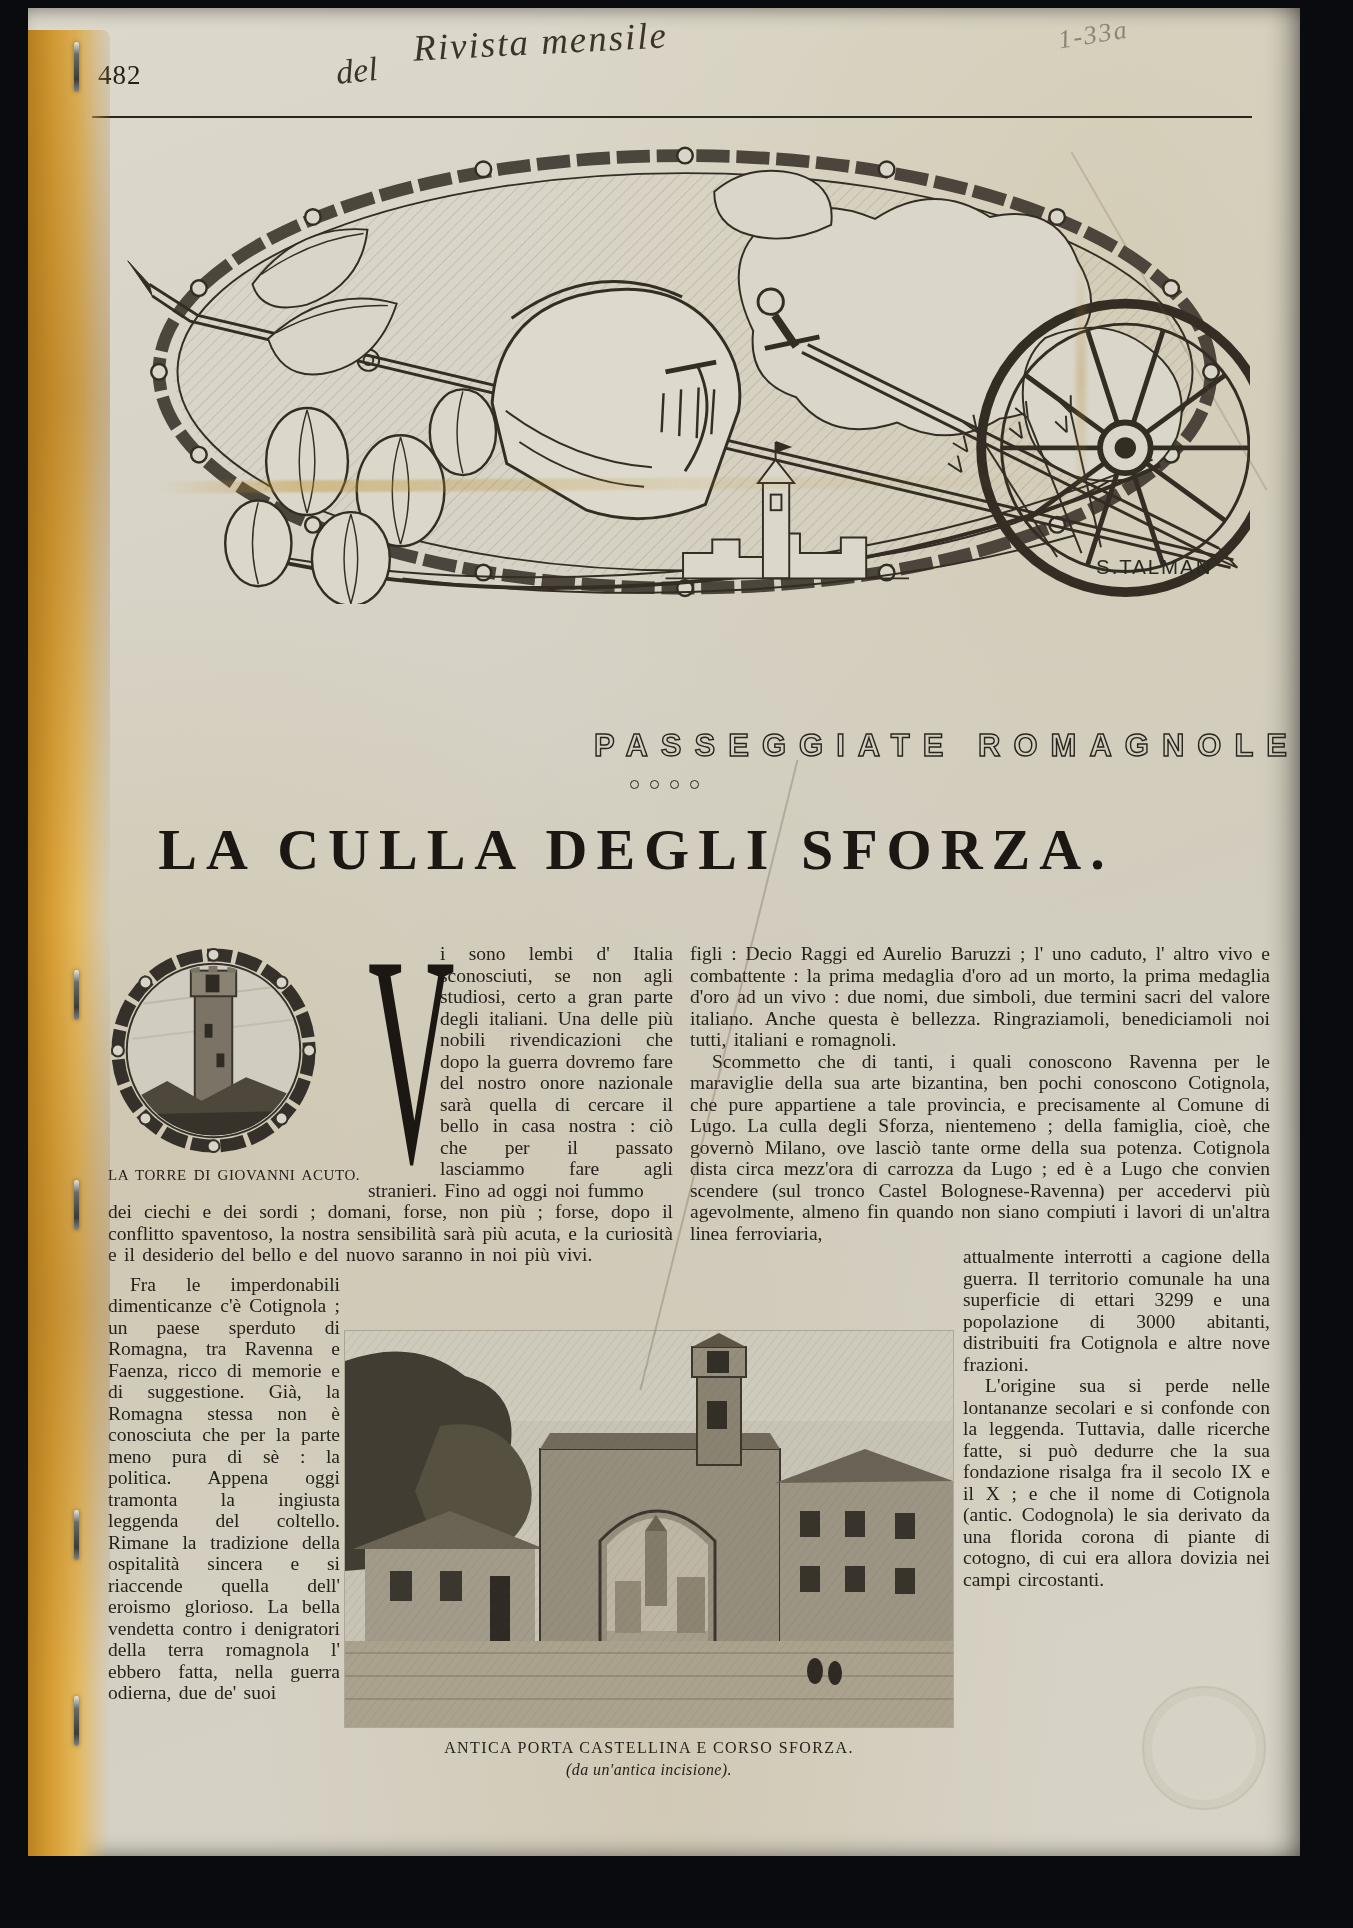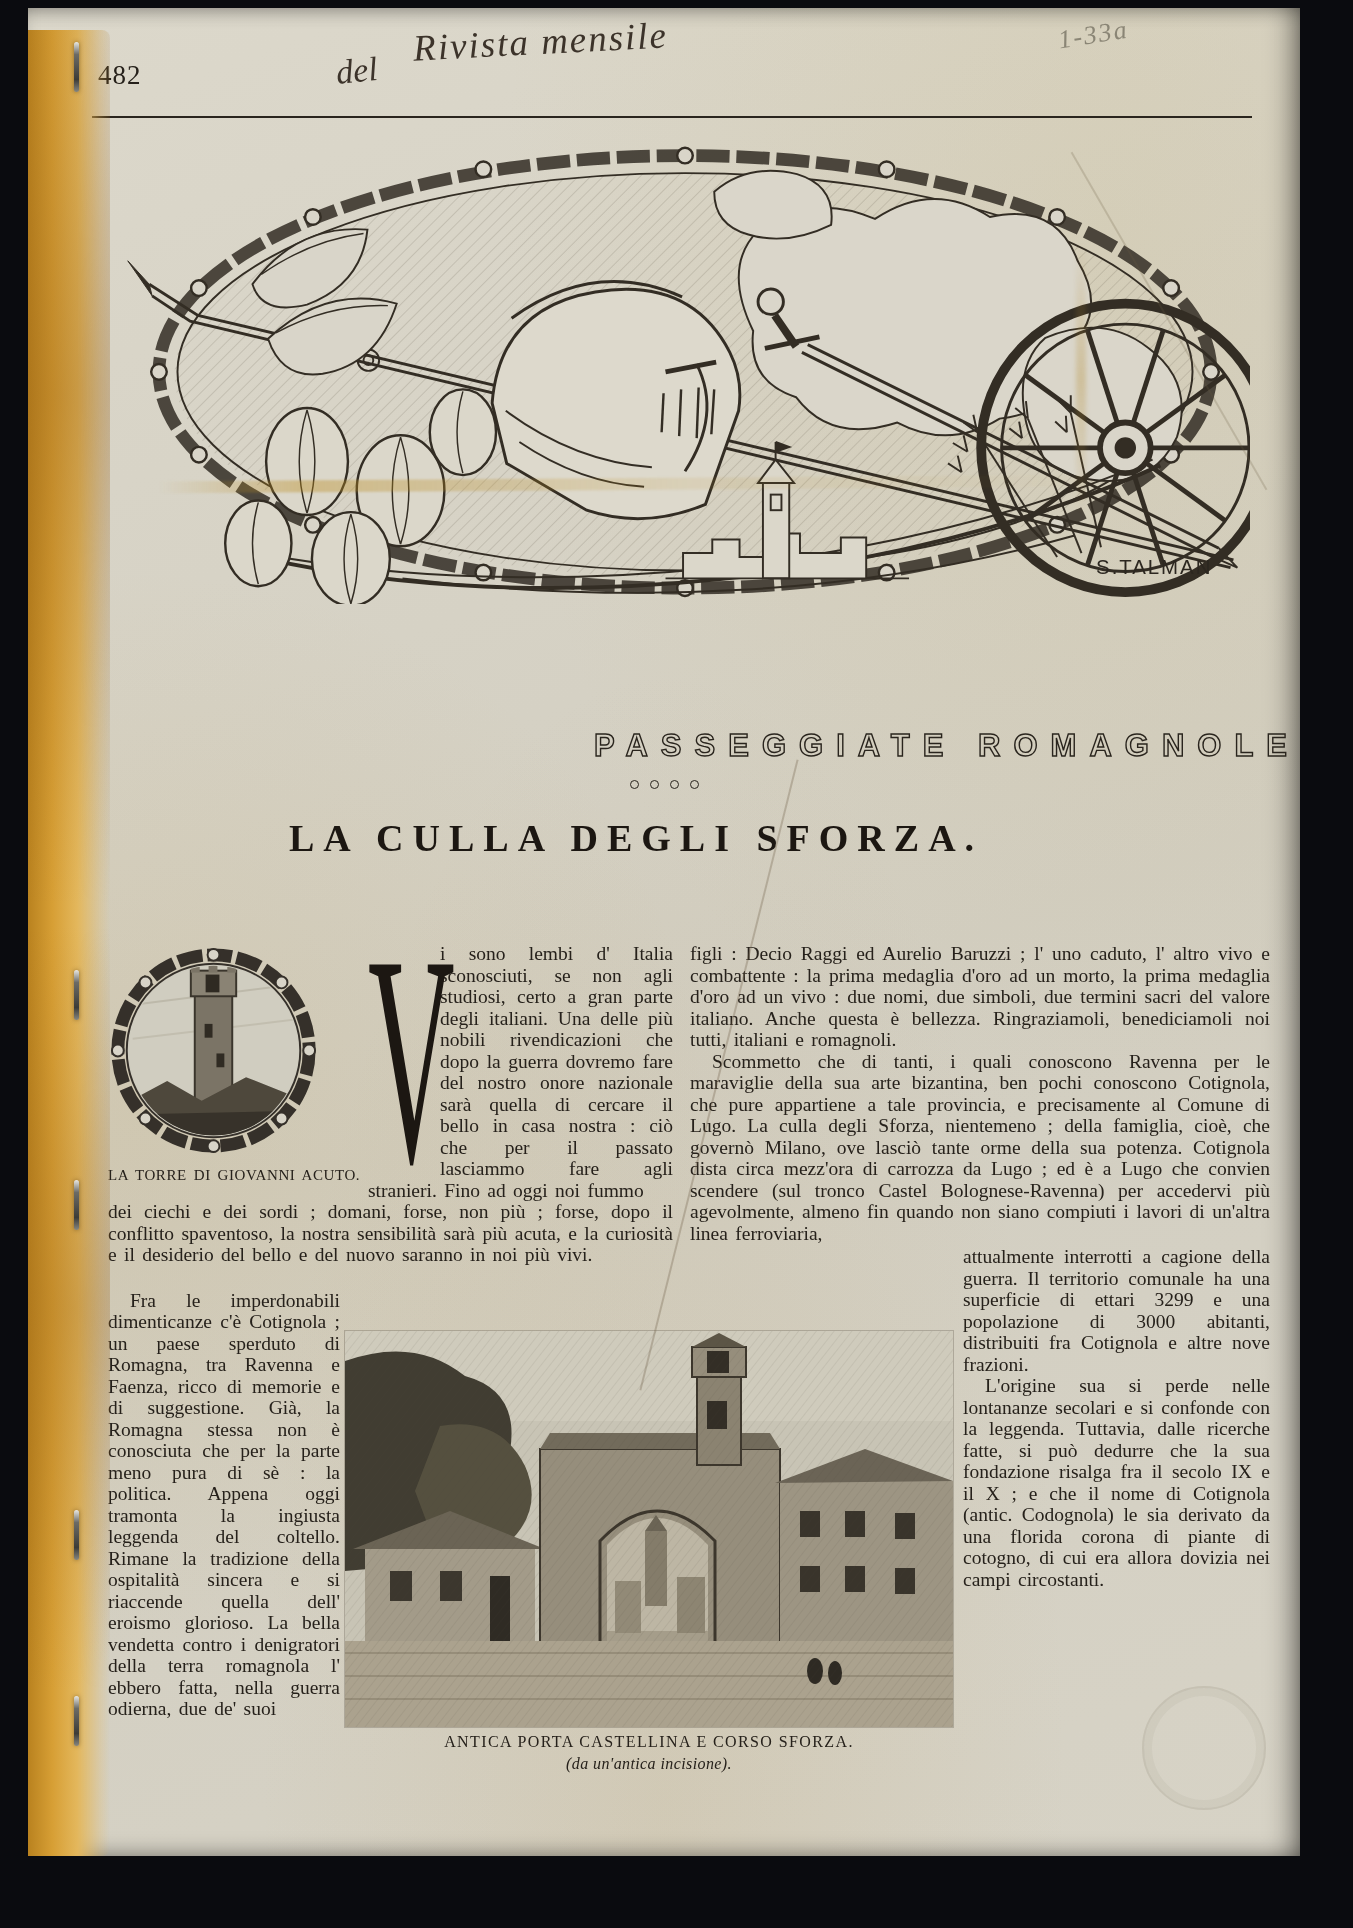--- a/index.html
+++ b/index.html
@@ -53,41 +53,41 @@
     position:absolute;left:0;right:0;top:720px;text-align:right;
     font-family:"Liberation Sans","DejaVu Sans",sans-serif;
     font-size:31px;font-weight:bold;letter-spacing:13px;
     color:transparent;-webkit-text-stroke:1.4px #29241d;
   }
   @supports not (-webkit-text-stroke: 1px #000){ .kicker{color:#29241d;} }
   .dots{position:absolute;left:0;right:0;top:772px;display:flex;justify-content:center;gap:11px;}
   .dot{width:7px;height:7px;border:1.6px solid #2a251e;border-radius:50%;}
   .article-title{
     position:absolute;left:0;right:0;top:808px;text-align:center;
-    font-size:38px;font-weight:bold;letter-spacing:9px;color:#1c1712;
+    font-size:58px;font-weight:bold;letter-spacing:9px;color:#1c1712;
     transform:translateX(-28px);white-space:nowrap;
   }
   
   .content{position:absolute;left:80px;top:935px;width:1162px;height:900px;}
   .cols{display:flex;gap:17px;}
   .col-left{width:565px;}
   .col-right{flex:1;}
   .bodytext{font-size:19.5px;line-height:21.5px;text-align:justify;word-spacing:2.5px;color:#26211b;}
   .bodytext p{margin:0;}
   .indent{text-indent:22px;}
   .fig-torre{float:left;width:250px;margin:2px 10px 4px 0;}
   .fig-torre svg{display:block;width:212px;height:212px;}
   .fig-torre-caption{white-space:nowrap;font-size:15px;letter-spacing:.6px;margin-top:8px;color:#26211b;}
   .dropcap{float:left;width:72px;height:230px;overflow:visible;}
   .dropcap span{display:block;font-size:300px;line-height:.78;transform:scale(.40,1);transform-origin:0 0;color:#1c1712;}
-  .col1-narrow{width:232px;margin-top:24px;}
+  .col1-narrow{width:232px;margin-top:8px;}
   .col2-narrow{margin-left:273px;margin-top:2px;}
   .fig-porta{position:absolute;left:237px;top:388px;width:608px;}
   .fig-porta svg{display:block;width:608px;height:396px;box-shadow:0 0 0 1px rgba(60,50,40,.25);}
-  .fig-porta-caption{margin-top:4px;text-align:center;font-size:16px;letter-spacing:1.4px;line-height:22px;}
+  .fig-porta-caption{margin-top:10px;text-align:center;font-size:16px;letter-spacing:1.4px;line-height:22px;}
   .fig-porta-caption .it{font-style:italic;letter-spacing:.4px;}
   
   .streak1{position:absolute;left:130px;top:470px;width:950px;height:12px;transform:rotate(-.4deg);
     background:linear-gradient(90deg,rgba(187,141,35,0),rgba(187,141,35,.40) 15%,rgba(187,141,35,.12) 55%,rgba(187,141,35,0));
     filter:blur(1px);}
   .streak2{position:absolute;left:1048px;top:235px;width:10px;height:270px;
     background:linear-gradient(rgba(180,140,50,0),rgba(180,140,50,.30),rgba(180,140,50,0));filter:blur(2px);}
   .crease1{position:absolute;left:690px;top:742px;width:2px;height:650px;transform:rotate(14deg);
     background:rgba(105,90,65,.30);}
   .crease2{position:absolute;left:1140px;top:118px;width:2px;height:390px;transform:rotate(-30deg);

